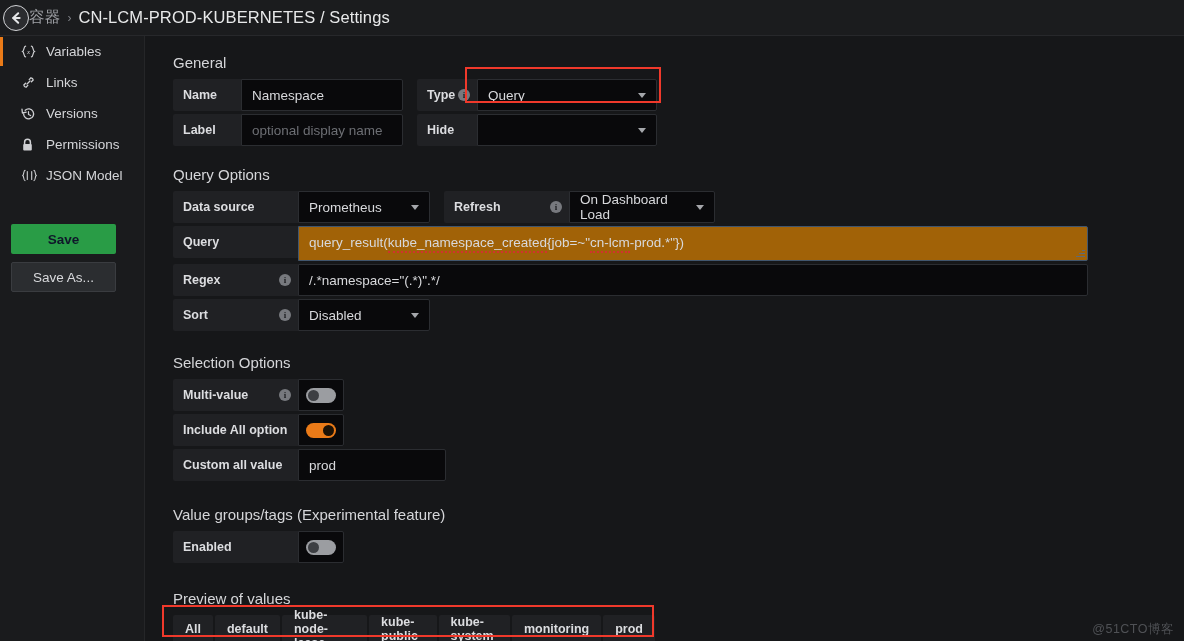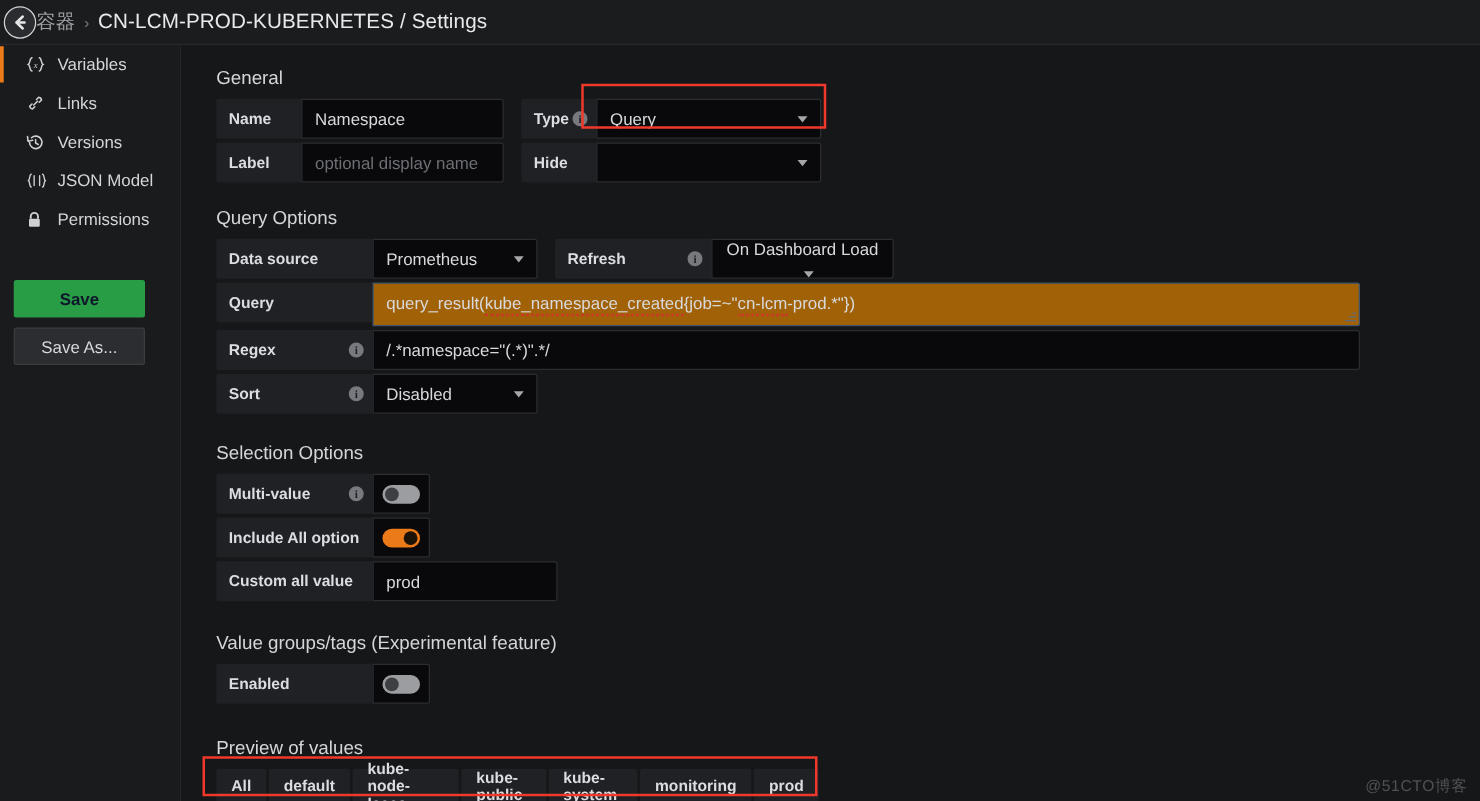--- a/index.html
+++ b/index.html
@@ -112,21 +112,21 @@
   }
   .caret {
     width: 0; height: 0; margin-left: 10px;
     border-left: 4.5px solid transparent; border-right: 4.5px solid transparent;
     border-top: 5px solid #a5a7ab;
   }
 
   .w-in-name { width: 162px; }
   .w-sel-type{ width: 180px; }
   .w-sel-ds  { width: 132px; }
-  .w-sel-ref { width: 146px; flex-direction: column; }
+  .w-sel-ref { width: 146px; }
   .w-sel-sort{ width: 132px; }
   .w-in-regex{ width: 790px; }
   .w-in-allval{ width: 148px; }
 
   .gap { width: 14px; }
 
   
   .qwrap { position: relative; }
   .qtext {
     width: 790px; height: 35px;
@@ -229,37 +229,37 @@
         <path d="M2.6 6.8 A5 5 0 1 0 4.2 3.2" stroke="#cfd0d3" stroke-width="1.3" fill="none" stroke-linecap="round"></path>
         <path d="M1 2.2 L1.4 6 L5.2 5.2" stroke="#cfd0d3" stroke-width="1.3" fill="none" stroke-linejoin="round" stroke-linecap="round"></path>
         <path d="M7.5 4.6 V7.4 L9.6 8.6" stroke="#cfd0d3" stroke-width="1.2" fill="none" stroke-linecap="round"></path>
       </svg>
     </span>
     <span class="nav-label">Versions</span>
   </div>
 
   <div class="nav-item">
     <span class="ico">
+      <svg width="13" height="14" viewBox="0 0 13 14">
+        <path d="M3.6 6 V4.2 A2.9 2.9 0 0 1 9.4 4.2 V6" stroke="#cfd0d3" stroke-width="1.5" fill="none"></path>
+        <rect x="2.2" y="6" width="8.6" height="6.4" rx="1" fill="#cfd0d3"></rect>
+      </svg>
+    </span>
+    <span class="nav-label">Permissions</span>
+  </div>
+
+  <div class="nav-item">
+    <span class="ico">
       <svg width="17" height="13" viewBox="0 0 17 13">
         <path d="M4 1.4 C2.4 1.4 3.2 5.4 1.8 6.5 C3.2 7.6 2.4 11.6 4 11.6" stroke="#cfd0d3" stroke-width="1.1" fill="none" stroke-linecap="round"></path>
         <path d="M13 1.4 C14.6 1.4 13.8 5.4 15.2 6.5 C13.8 7.6 14.6 11.6 13 11.6" stroke="#cfd0d3" stroke-width="1.1" fill="none" stroke-linecap="round"></path>
         <path d="M6.3 2.6 V10.4 M10.7 2.6 V10.4" stroke="#cfd0d3" stroke-width="1.1" stroke-linecap="round"></path>
       </svg>
     </span>
     <span class="nav-label">JSON Model</span>
-  </div>
-
-  <div class="nav-item">
-    <span class="ico">
-      <svg width="13" height="14" viewBox="0 0 13 14">
-        <path d="M3.6 6 V4.2 A2.9 2.9 0 0 1 9.4 4.2 V6" stroke="#cfd0d3" stroke-width="1.5" fill="none"></path>
-        <rect x="2.2" y="6" width="8.6" height="6.4" rx="1" fill="#cfd0d3"></rect>
-      </svg>
-    </span>
-    <span class="nav-label">Permissions</span>
   </div>
 
   <div class="btn-save">Save</div>
   <div class="btn-saveas">Save As...</div>
 </div>
 
 <div class="main">
 
   <div class="sect-general">
     <div class="section-title">General</div>

